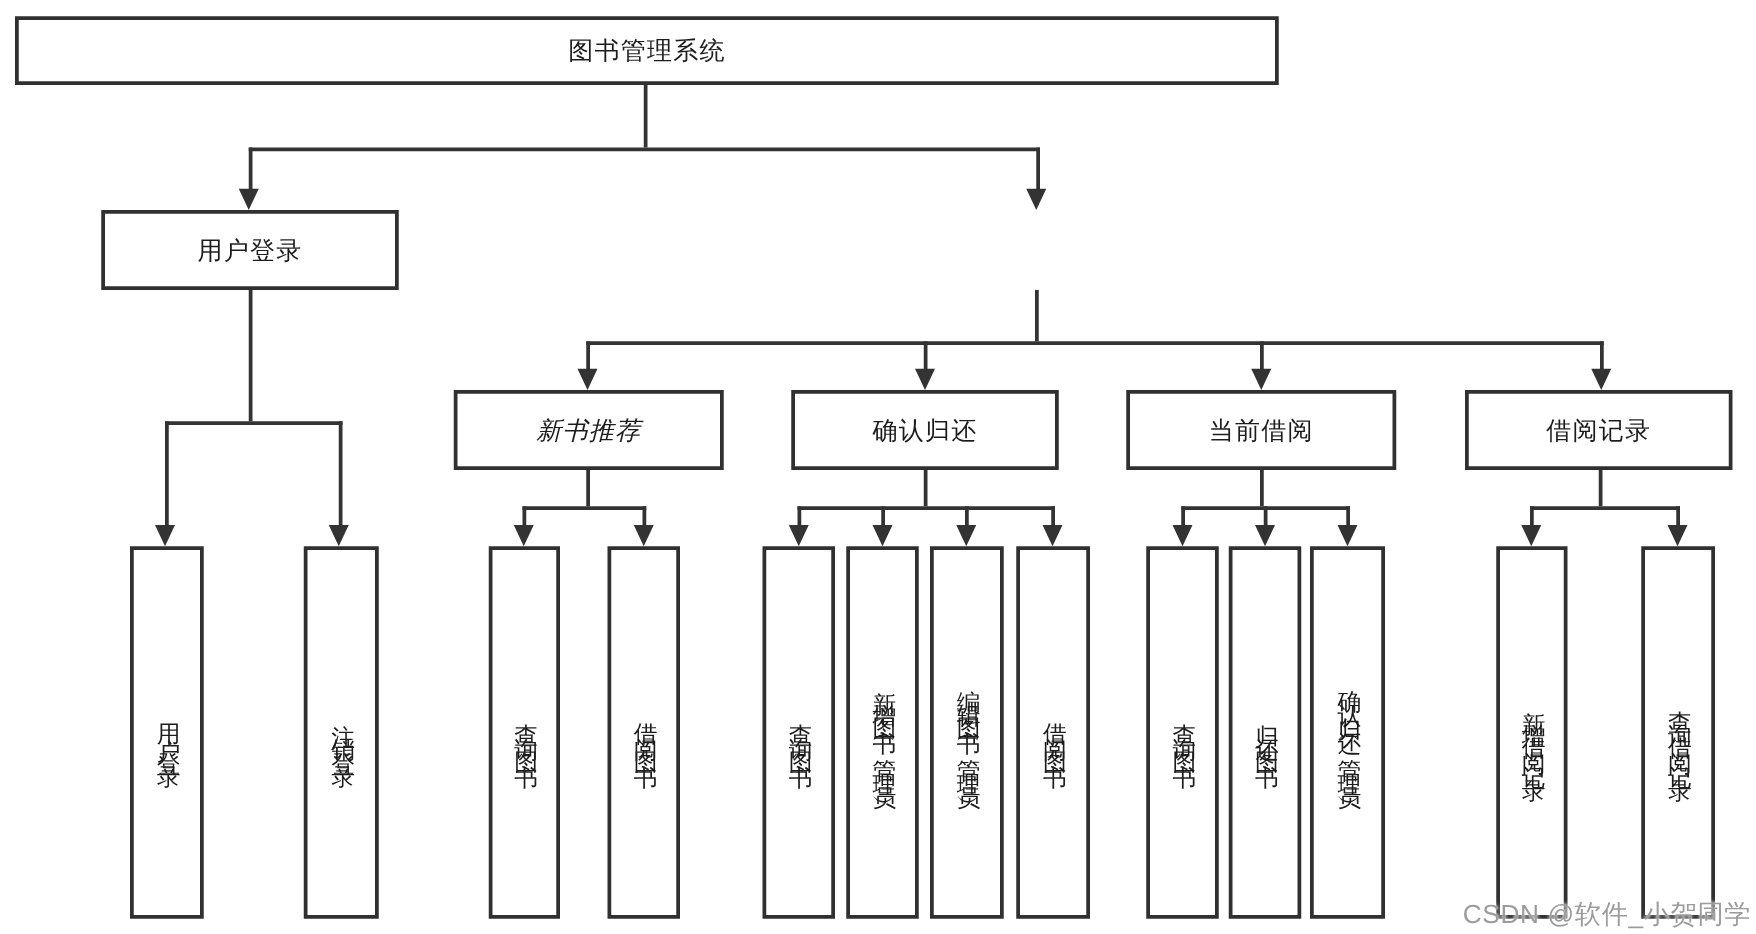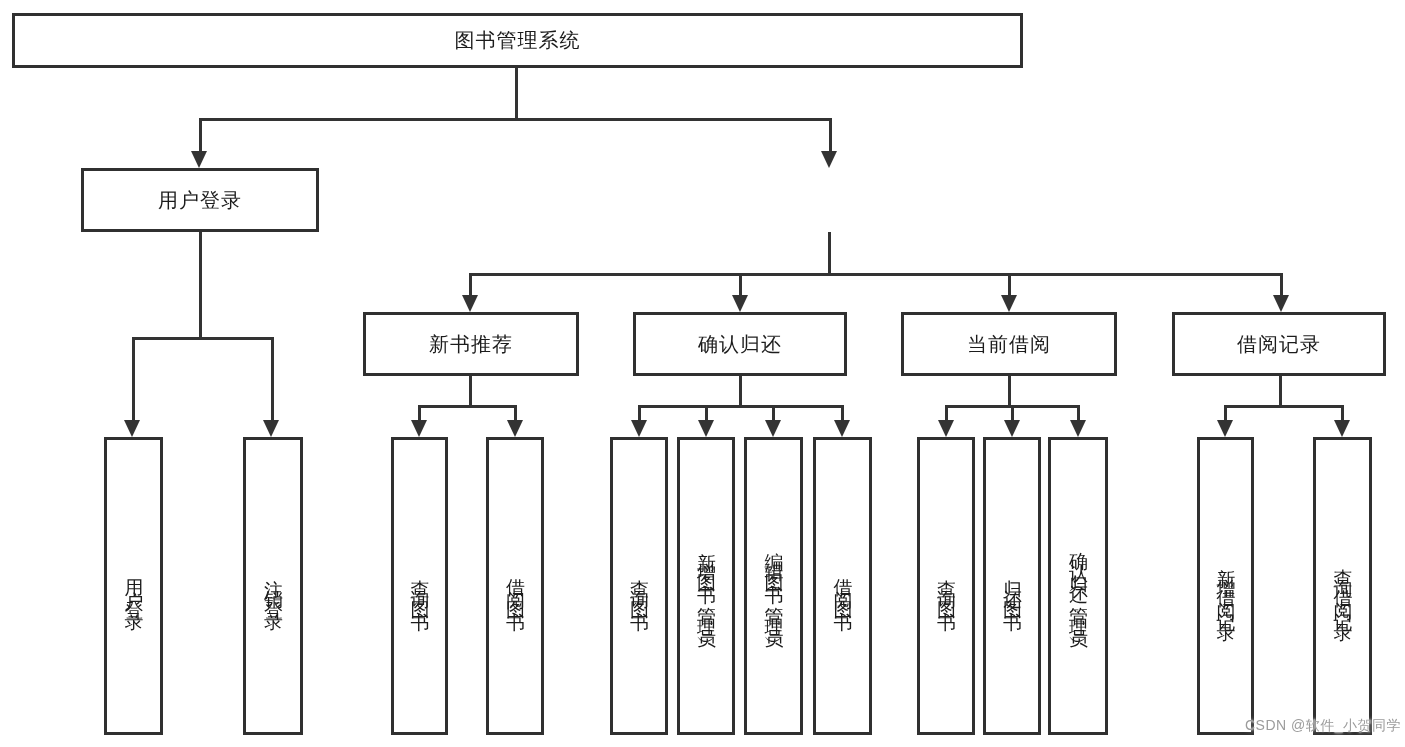--- a/index.html
+++ b/index.html
@@ -40,21 +40,21 @@
   .ah{ 
     position:absolute;width:0;height:0;
     border-left:8px solid transparent;
     border-right:8px solid transparent;
     border-top:17px solid var(--line);
     z-index:1;
   }
   #watermark{
     position:absolute;
     top:717px;right:4px;
-    font-size:14px;
+    font-size:21px;
     color:var(--wm);
     letter-spacing:0.5px;
     text-shadow:0 0 2px rgba(255,255,255,.95), 0 0 4px rgba(255,255,255,.9);
     z-index:6;
     white-space:nowrap;
   }
 </style>
 </head>
 <body>
 
@@ -93,21 +93,21 @@
   <div class="hl" style="left:469px;top:273px;width:814px;"></div>
   <div class="vl" style="left:469px;top:273px;height:24px;"></div>
   <div class="ah" style="left:462px;top:295px;"></div>
   <div class="vl" style="left:739px;top:273px;height:24px;"></div>
   <div class="ah" style="left:732px;top:295px;"></div>
   <div class="vl" style="left:1008px;top:273px;height:24px;"></div>
   <div class="ah" style="left:1001px;top:295px;"></div>
   <div class="vl" style="left:1280px;top:273px;height:24px;"></div>
   <div class="ah" style="left:1273px;top:295px;"></div>
 
-  <div class="nb" style="left:363px;top:312px;width:216px;height:64px;">
+  <div class="nb" style="left:363px;top:312px;width:216px;height:64px;font-style:italic;">
     <span>新书推荐</span>
   </div>
   <div class="nb" style="left:633px;top:312px;width:214px;height:64px;">
     <span>确认归还</span>
   </div>
   <div class="nb" style="left:1172px;top:312px;width:214px;height:64px;">
     <span>借阅记录</span>
   </div>
   <div class="nb" style="left:901px;top:312px;width:216px;height:64px;">
     <span>当前借阅</span>

